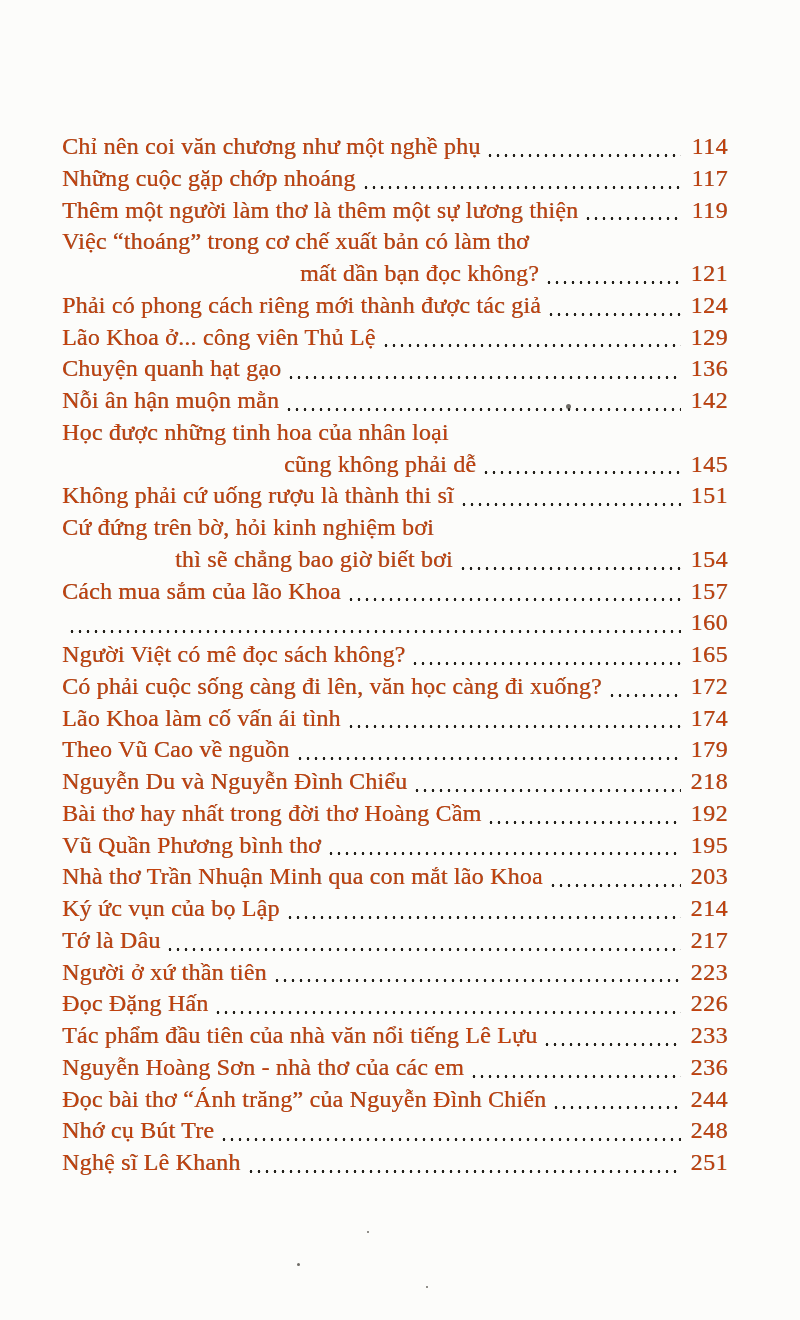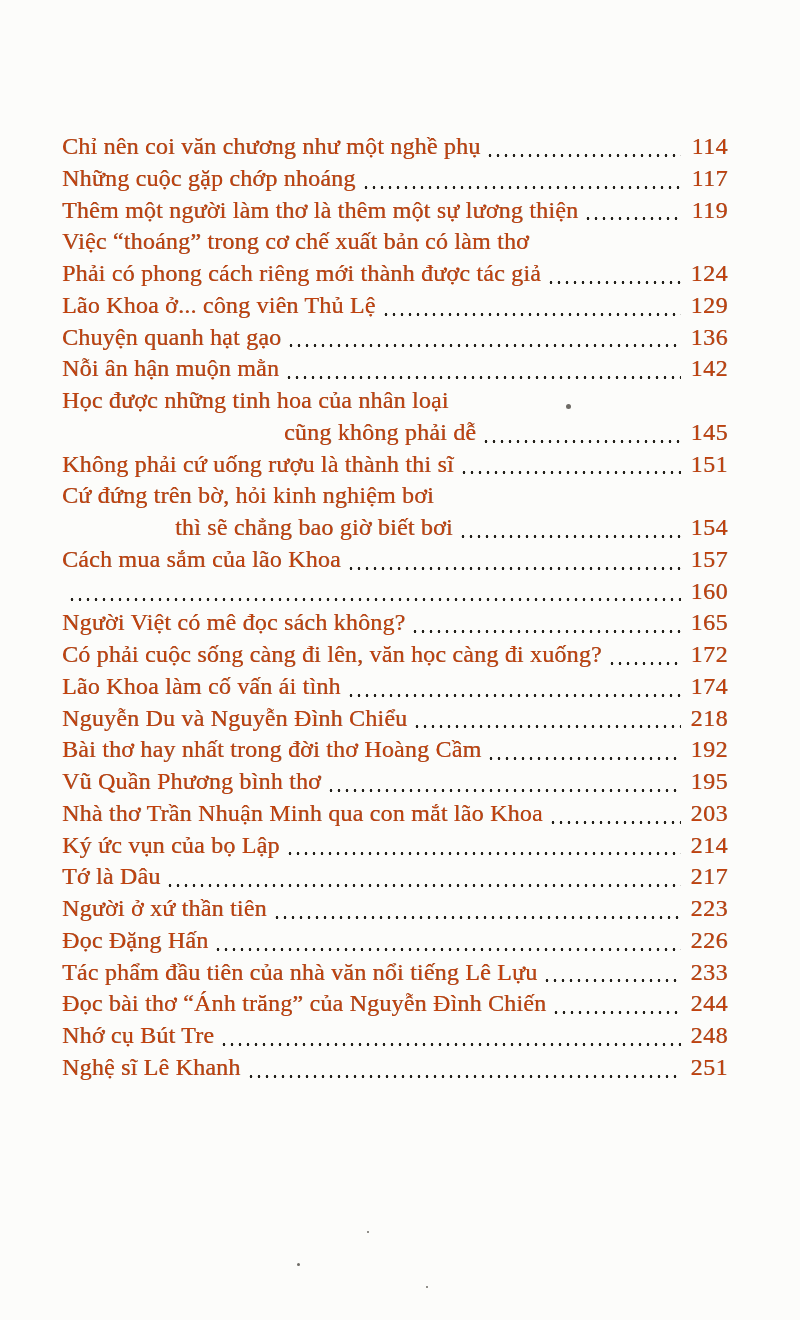--- a/index.html
+++ b/index.html
@@ -77,20 +77,25 @@
   </div>
       <div class="toc-row">
     <span class="toc-title">Thêm một người làm thơ là thêm một sự lương thiện</span>
     <span class="toc-leader"></span>
     <span class="toc-page">119</span>
   </div>
       <div class="toc-row no-page">
     <span class="toc-title">Việc “thoáng” trong cơ chế xuất bản có làm thơ</span>
 
   </div>
+      <div class="toc-row" style="padding-left: 238px;">
+    <span class="toc-title">mất dần bạn đọc không?</span>
+    <span class="toc-leader"></span>
+    <span class="toc-page">121</span>
+  </div>
       <div class="toc-row">
     <span class="toc-title">Phải có phong cách riêng mới thành được tác giả</span>
     <span class="toc-leader"></span>
     <span class="toc-page">124</span>
   </div>
       <div class="toc-row">
     <span class="toc-title">Lão Khoa ở... công viên Thủ Lệ</span>
     <span class="toc-leader"></span>
     <span class="toc-page">129</span>
   </div>
@@ -145,20 +150,25 @@
     <span class="toc-title">Có phải cuộc sống càng đi lên, văn học càng đi xuống?</span>
     <span class="toc-leader"></span>
     <span class="toc-page">172</span>
   </div>
       <div class="toc-row">
     <span class="toc-title">Lão Khoa làm cố vấn ái tình</span>
     <span class="toc-leader"></span>
     <span class="toc-page">174</span>
   </div>
       <div class="toc-row">
+    <span class="toc-title">Theo Vũ Cao về nguồn</span>
+    <span class="toc-leader"></span>
+    <span class="toc-page">179</span>
+  </div>
+      <div class="toc-row">
     <span class="toc-title">Nguyễn Du và Nguyễn Đình Chiểu</span>
     <span class="toc-leader"></span>
     <span class="toc-page">218</span>
   </div>
       <div class="toc-row">
     <span class="toc-title">Bài thơ hay nhất trong đời thơ Hoàng Cầm</span>
     <span class="toc-leader"></span>
     <span class="toc-page">192</span>
   </div>
       <div class="toc-row">
@@ -188,20 +198,25 @@
   </div>
       <div class="toc-row">
     <span class="toc-title">Đọc Đặng Hấn</span>
     <span class="toc-leader"></span>
     <span class="toc-page">226</span>
   </div>
       <div class="toc-row">
     <span class="toc-title">Tác phẩm đầu tiên của nhà văn nổi tiếng Lê Lựu</span>
     <span class="toc-leader"></span>
     <span class="toc-page">233</span>
+  </div>
+      <div class="toc-row">
+    <span class="toc-title">Nguyễn Hoàng Sơn - nhà thơ của các em</span>
+    <span class="toc-leader"></span>
+    <span class="toc-page">236</span>
   </div>
       <div class="toc-row">
     <span class="toc-title">Đọc bài thơ “Ánh trăng” của Nguyễn Đình Chiến</span>
     <span class="toc-leader"></span>
     <span class="toc-page">244</span>
   </div>
       <div class="toc-row">
     <span class="toc-title">Nhớ cụ Bút Tre</span>
     <span class="toc-leader"></span>
     <span class="toc-page">248</span>

